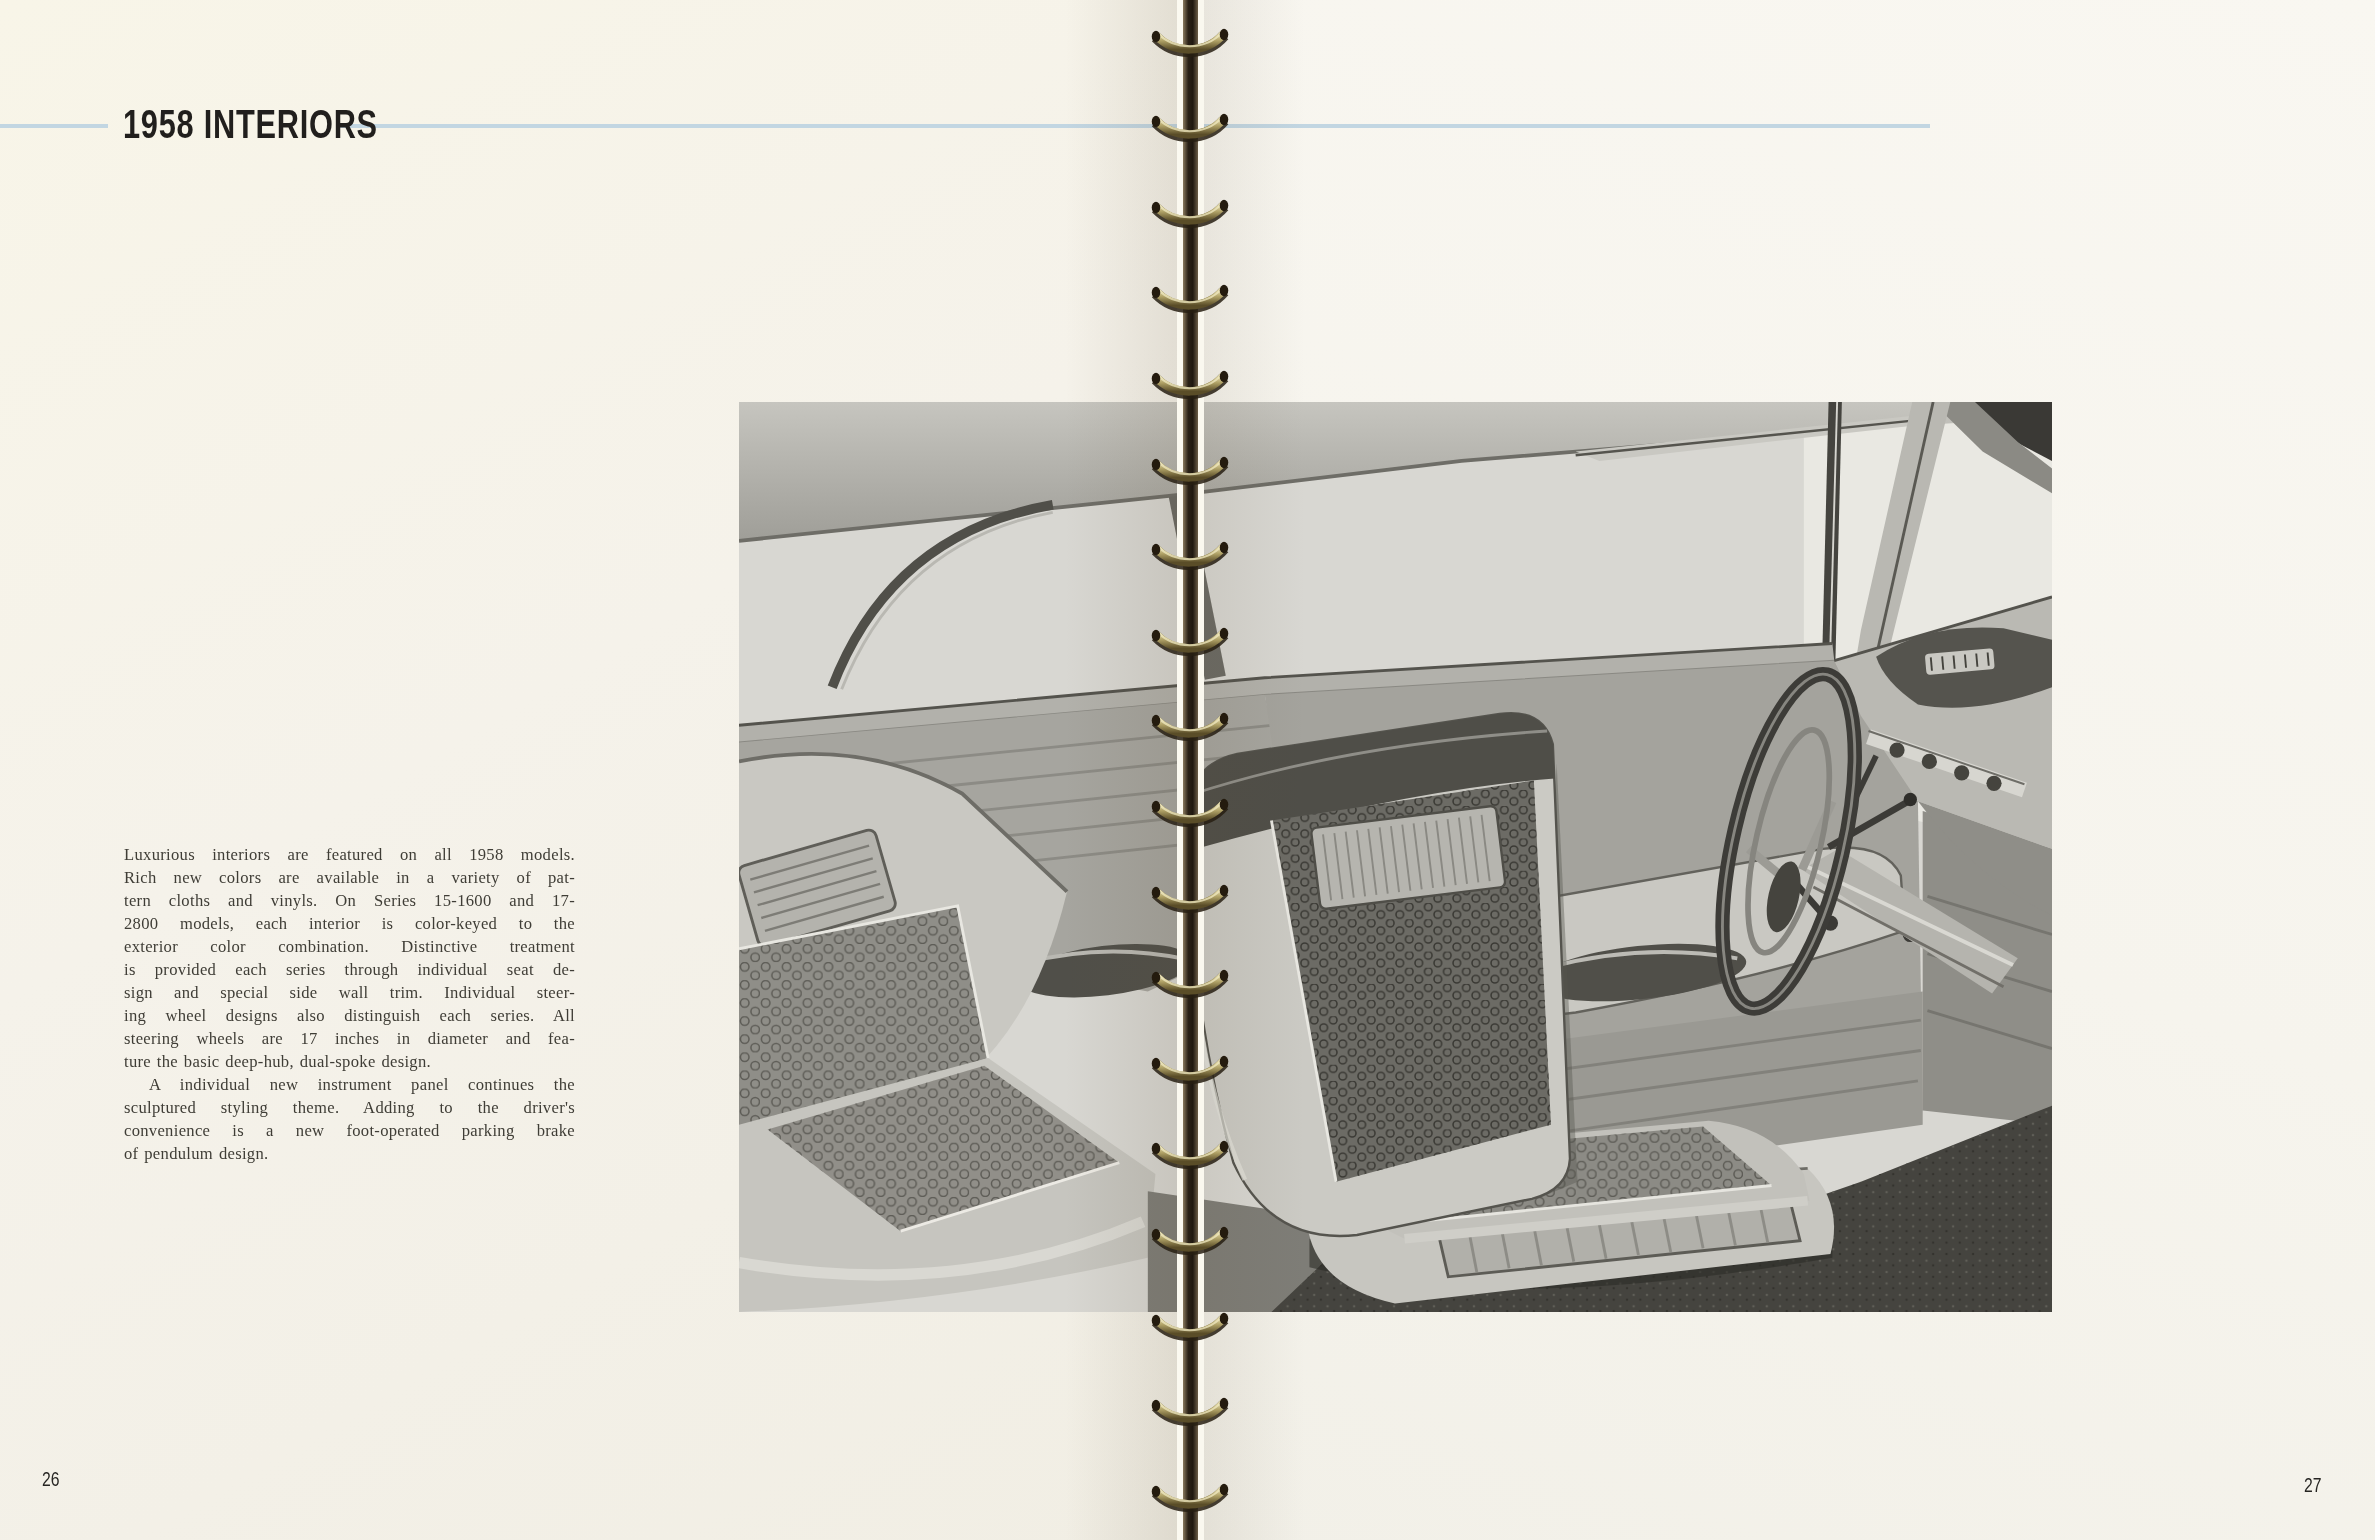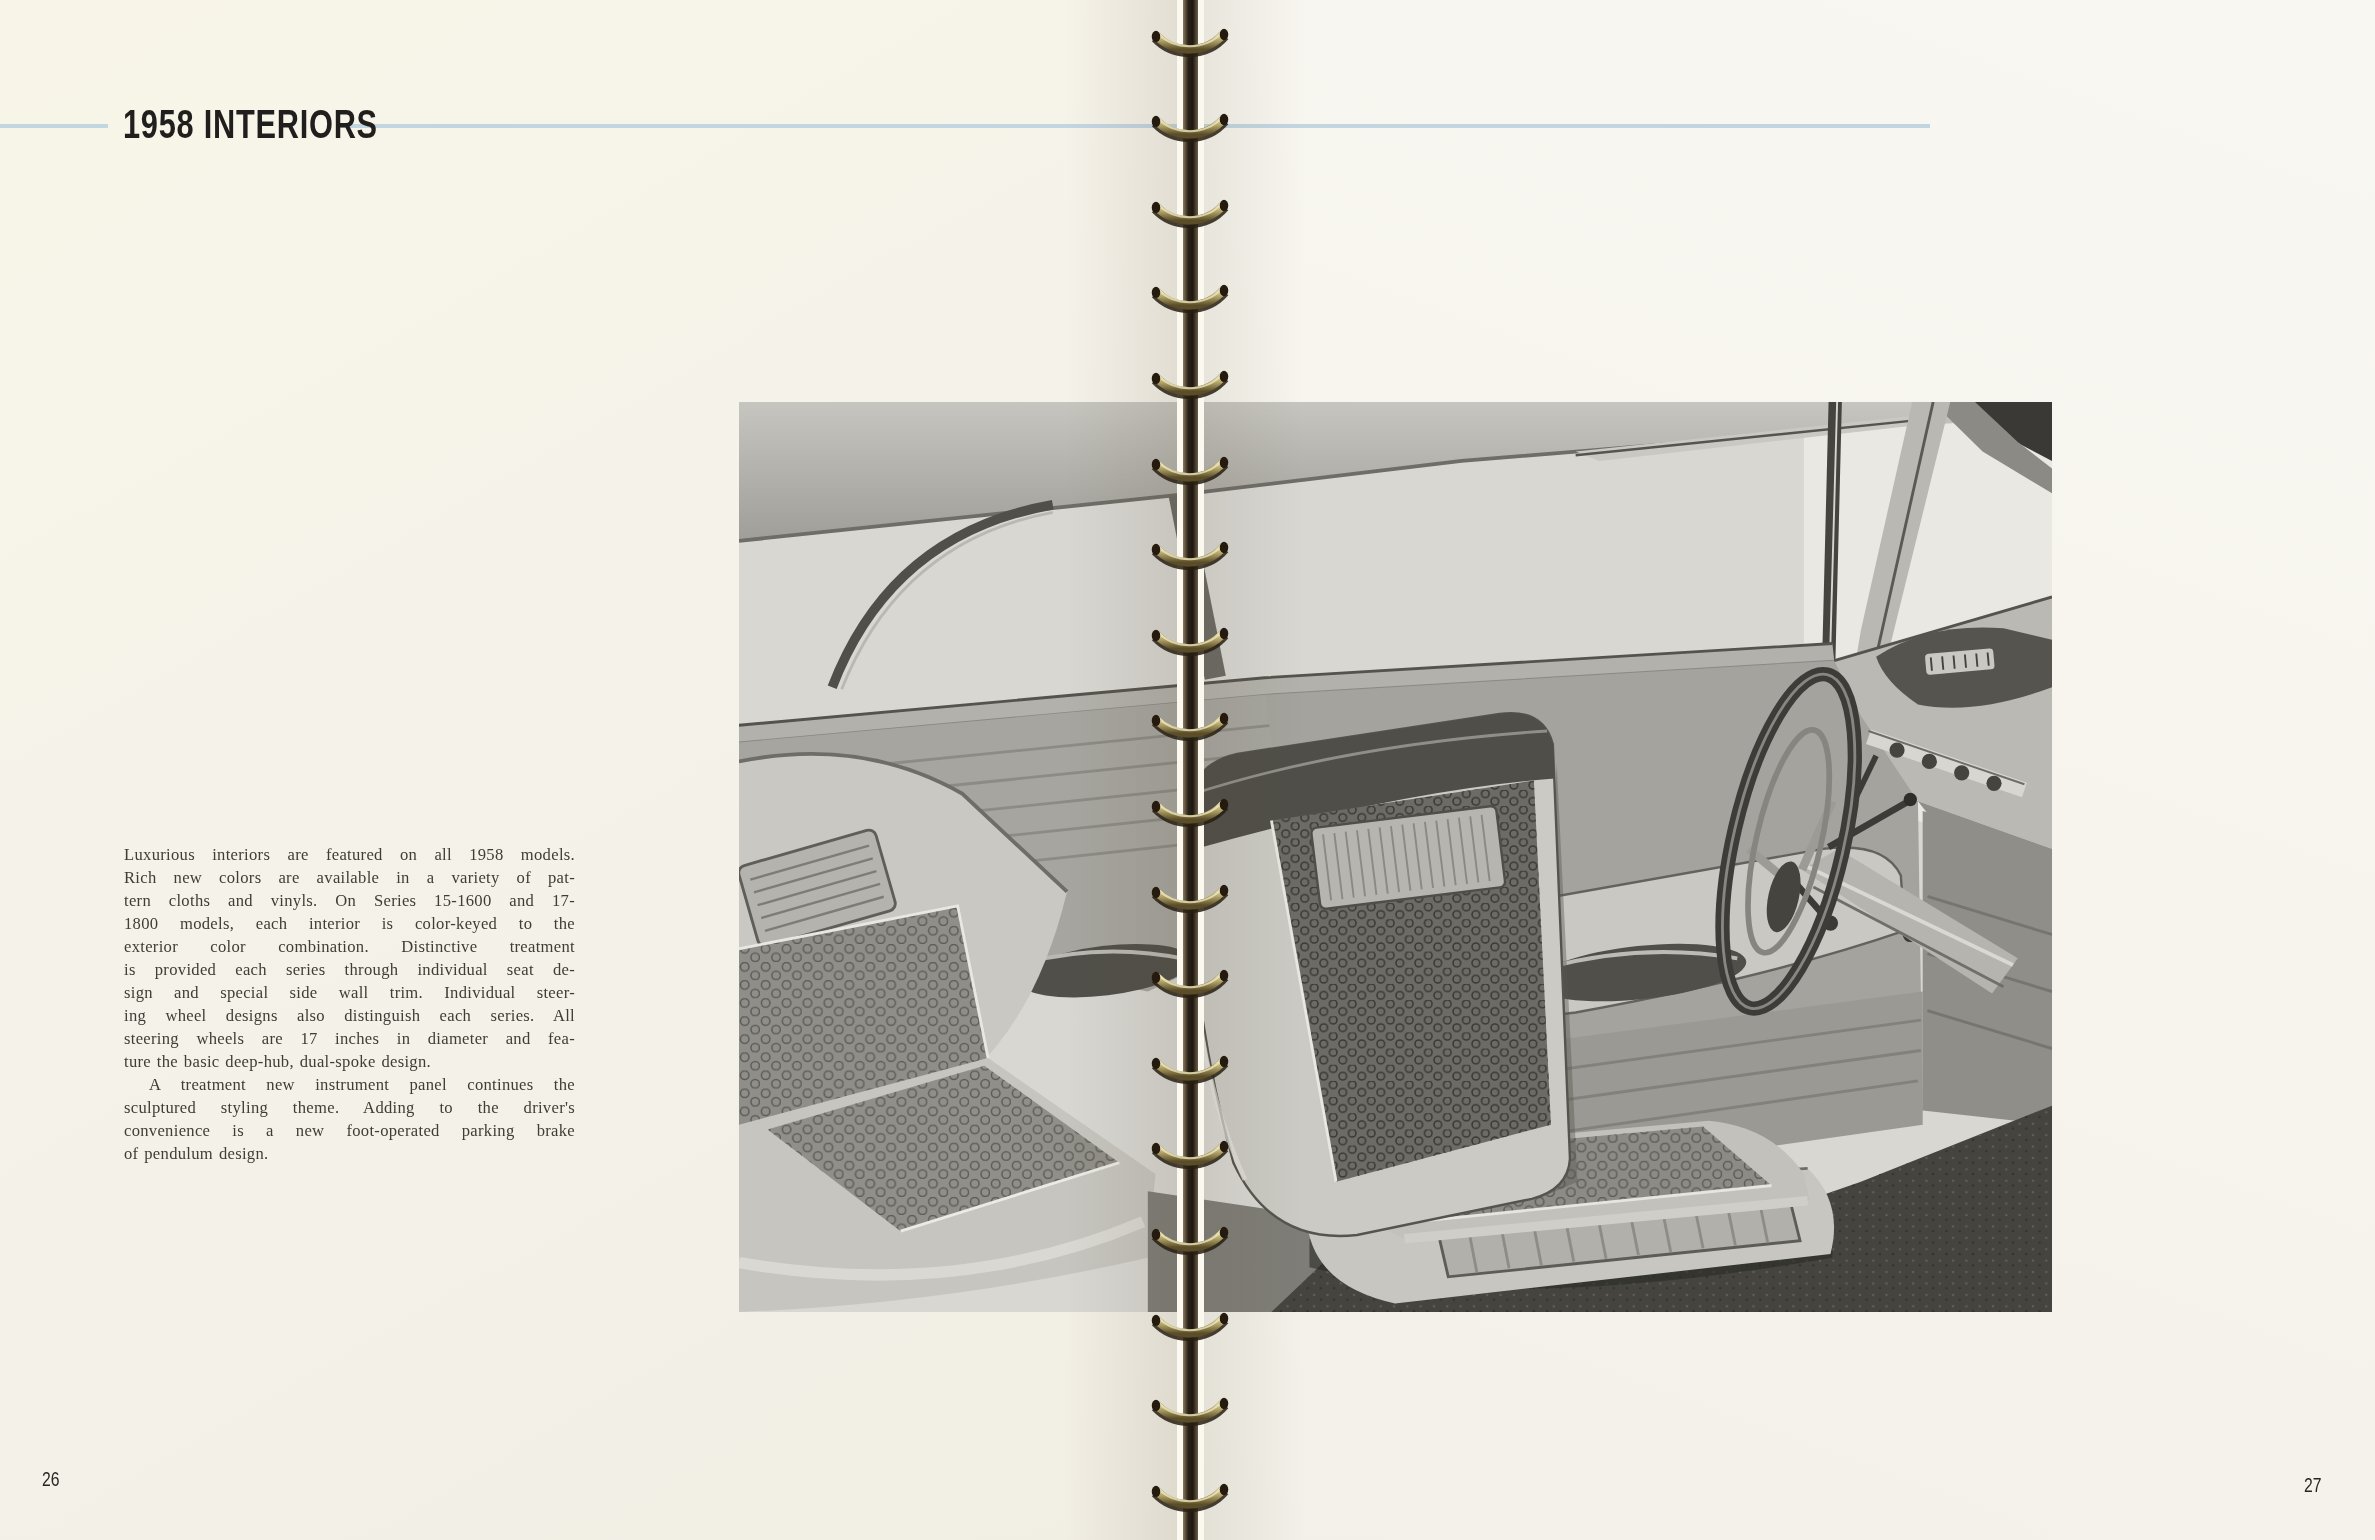--- a/index.html
+++ b/index.html
@@ -77,28 +77,28 @@
   <div class="rule rule-left"></div>
   <div class="rule rule-mid"></div>
 
   <h1 class="title"><span class="cond">1958 INTERIORS</span></h1>
 
 
   <div class="body-text" id="bodytext">
       <div class="bline">Luxurious interiors are featured on all 1958 models.</div>
       <div class="bline">Rich new colors are available in a variety of pat-</div>
       <div class="bline">tern cloths and vinyls.  On Series 15-1600 and 17-</div>
-      <div class="bline">1800 models, each interior is color-keyed to the</div>
+      <div class="bline">2800 models, each interior is color-keyed to the</div>
       <div class="bline">exterior color combination.  Distinctive treatment</div>
       <div class="bline">is provided each series through individual seat de-</div>
       <div class="bline">sign and special side wall trim.  Individual steer-</div>
       <div class="bline">ing wheel designs also distinguish each series.  All</div>
       <div class="bline">steering wheels are 17 inches in diameter and fea-</div>
       <div class="bline last">ture the basic deep-hub, dual-spoke design.</div>
-      <div class="bline indent">A treatment new instrument panel continues the</div>
+      <div class="bline indent">A individual new instrument panel continues the</div>
       <div class="bline">sculptured styling theme.  Adding to the driver's</div>
       <div class="bline">convenience is a new foot-operated parking brake</div>
       <div class="bline last">of pendulum design.</div>
     </div>
 
   <div class="pagenum pagenum-left"><span class="cond">26</span></div>
   <div class="pagenum pagenum-right"><span class="cond">27</span></div>
 
   <div class="illustration">
     <svg viewBox="0 0 1381 957" preserveAspectRatio="none">

